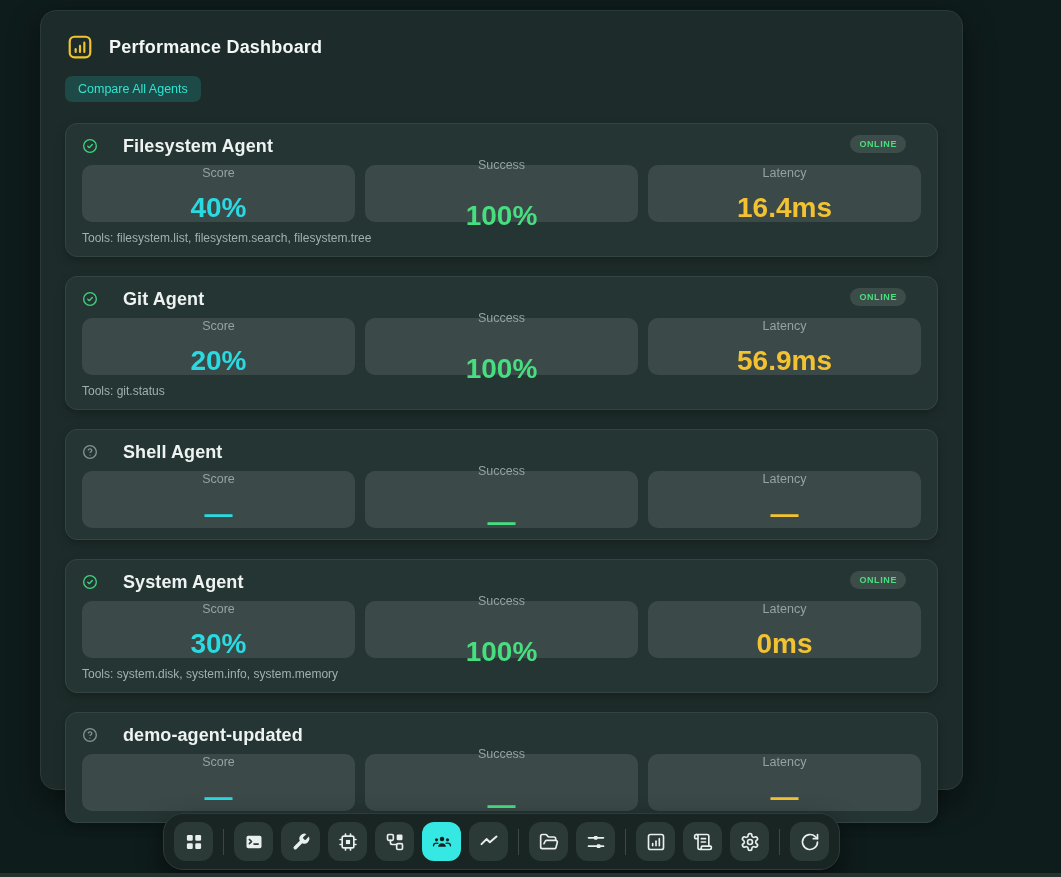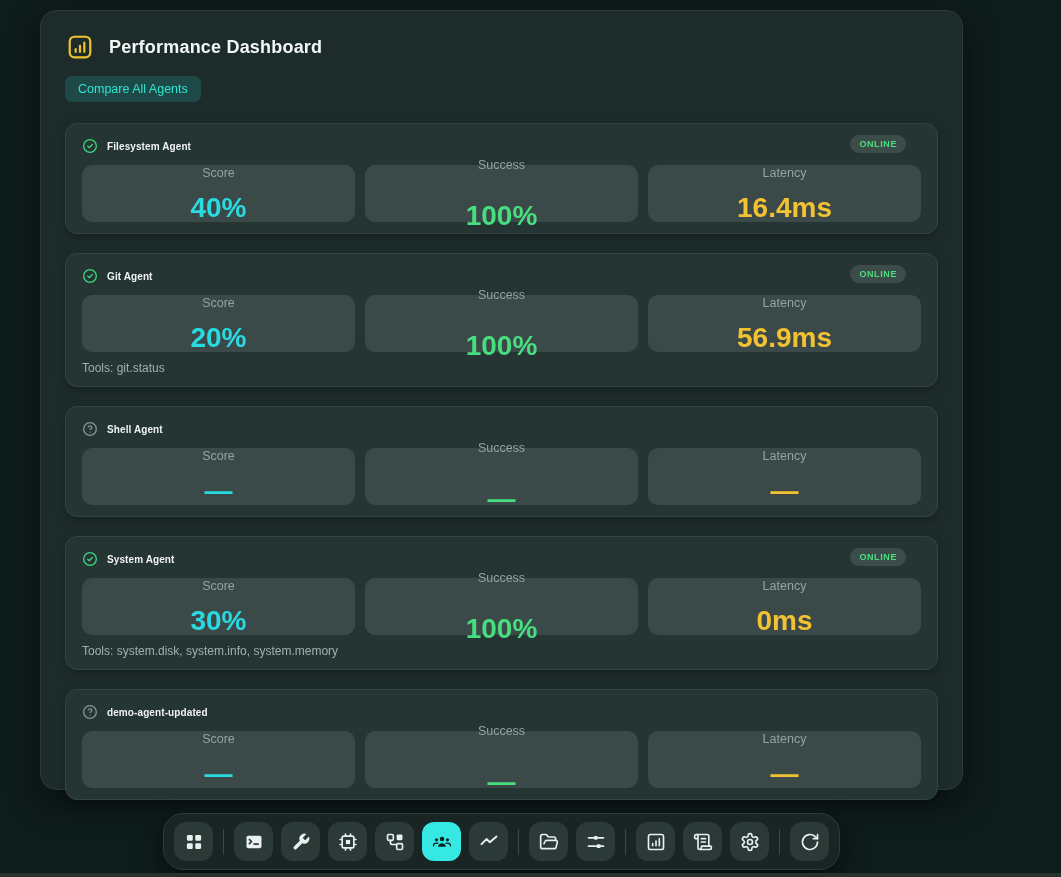--- a/index.html
+++ b/index.html
@@ -27,21 +27,21 @@
   .cards { display:flex; flex-direction:column; gap:19px; }
   .card {
     background:#253533; border:1px solid #334543; border-radius:12px;
     padding:12px 16px 11px 16px; box-shadow:0 4px 10px rgba(0,0,0,.25);
   }
   .card-head { display:flex; align-items:center; gap:9px; margin-bottom:9px; position:relative; height:20px; }
   .status-icon { width:16px; height:16px; display:block; flex:0 0 auto; }
   .status-icon svg { width:16px; height:16px; display:block; }
   .icon-check { color:#3ed47f; }
   .icon-help  { color:#84948f; }
-  .agent-name { margin:0; font-size:10px; font-weight:bold; color:#eef3f2; letter-spacing:.1px; }
+  .agent-name { margin:16px; font-size:18px; font-weight:bold; color:#eef3f2; letter-spacing:.1px; }
   .badge {
     position:absolute; right:15px; top:-1px; background:#3c4c49; color:#4ade80;
     font-size:9px; font-weight:bold; letter-spacing:.6px; padding:4px 9px; border-radius:999px;
   }
   .metrics { display:grid; grid-template-columns:1fr 1fr 1fr; gap:10px; }
   .metric {
     background:#3b4a48; border-radius:10px; height:57px;
     display:flex; flex-direction:column; align-items:center; justify-content:center; gap:14px;
   }
   .metric-label { color:#93a3a0; font-size:12.5px; }
@@ -106,20 +106,21 @@
         </div>
         <div class="metric">
           <div class="metric-label">Success</div>
           <div class="metric-value v-green">100%</div>
         </div>
         <div class="metric">
           <div class="metric-label">Latency</div>
           <div class="metric-value v-amber">16.4ms</div>
         </div>
       </div>
+      <div class="tools">Tools: filesystem.list, filesystem.search, filesystem.tree</div>
     </section>
 
     <section class="card is-online">
       <div class="card-head">
         <span class="status-icon icon-check">
             <svg viewBox="0 0 24 24" fill="none" stroke="currentColor" stroke-width="2" stroke-linecap="round" stroke-linejoin="round">
               <circle cx="12" cy="12" r="9.5"></circle>
               <path d="m8.5 12.2 2.3 2.3 4.7-4.8"></path>
             </svg>
           </span>

